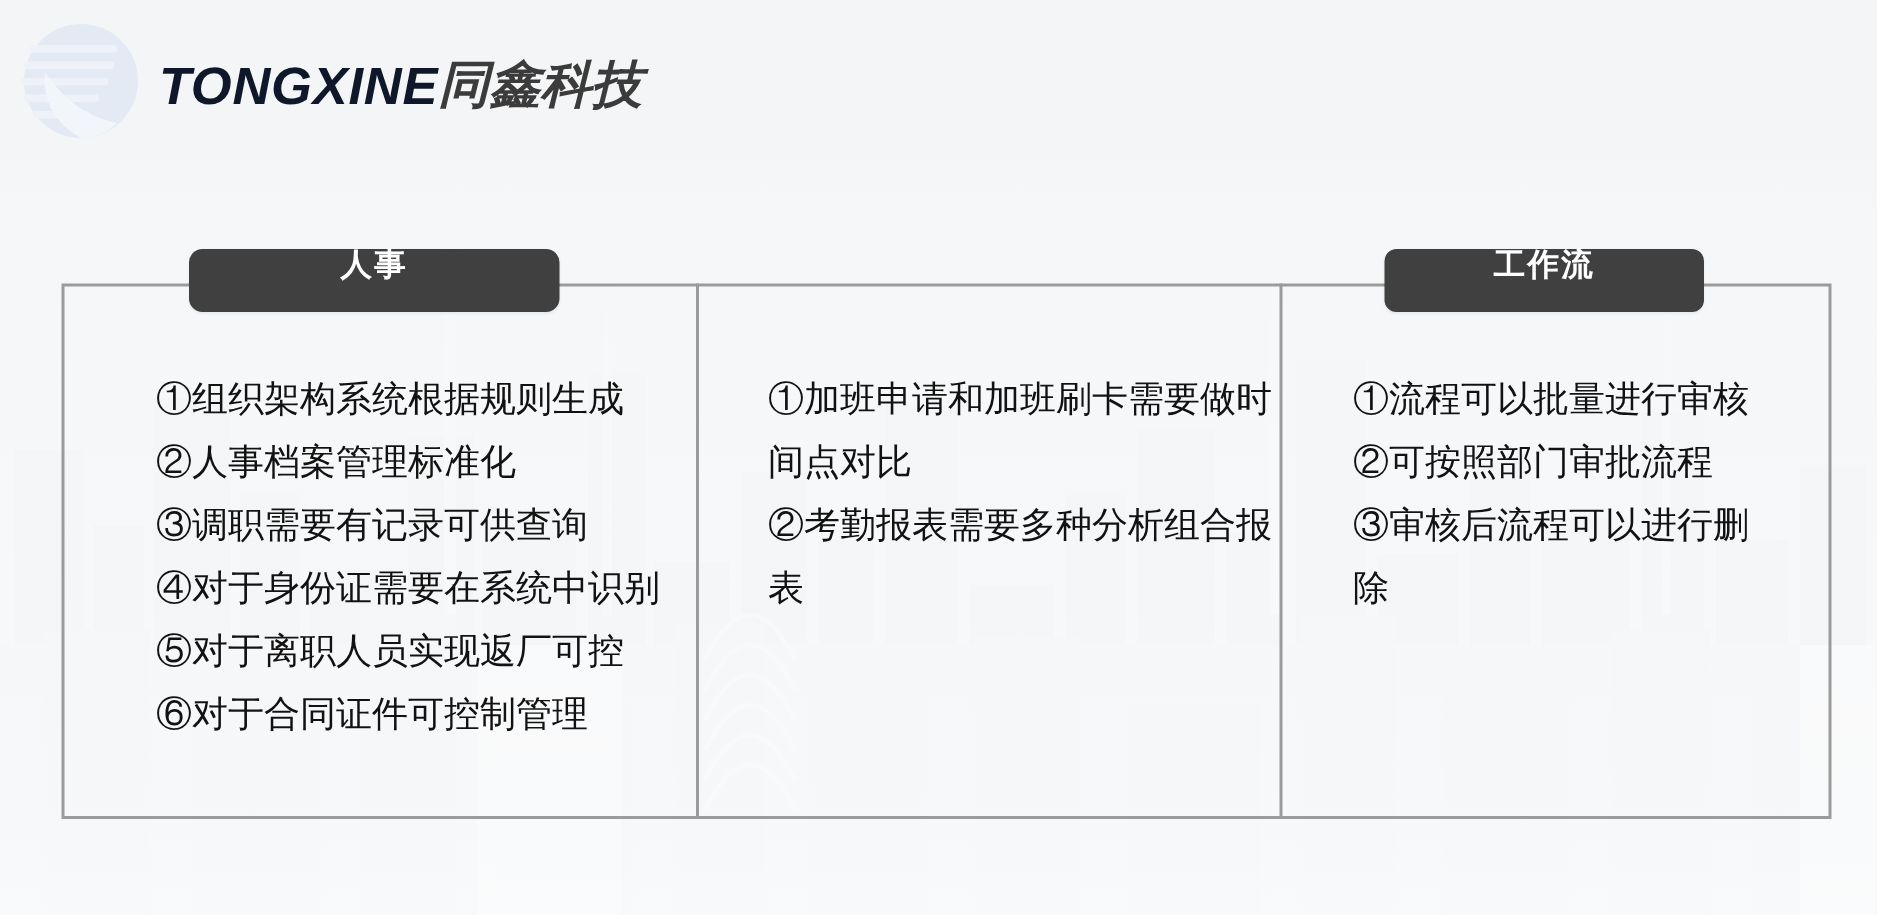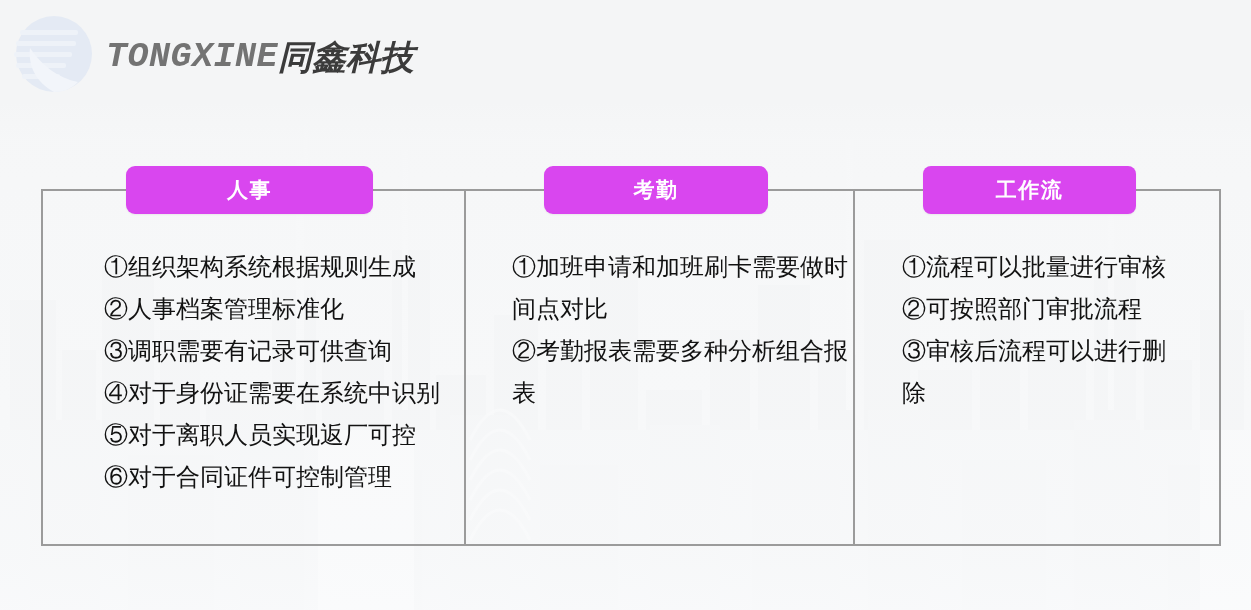--- a/index.html
+++ b/index.html
@@ -75,26 +75,26 @@
   .logo-word {
     position: absolute;
     left: 106px;
     top: 34px;
     height: 46px;
     display: flex;
     align-items: center;
     white-space: nowrap;
   }
   .logo-latin {
-    font-family: Liberation Mono, monospace;
+    font-family: Liberation Sans, sans-serif;
     font-size: 35px;
     font-weight: 700;
     font-style: italic;
     letter-spacing: 0.5px;
-    color: #737373;
+    color: #0f172a;
     line-height: 1;
   }
   .logo-cjk {
     font-family: "DejaVu Sans", "Liberation Sans", sans-serif;
     font-size: 34px;
     font-weight: 700;
     font-style: italic;
     color: #3b3b3b;
     line-height: 1;
   }
@@ -131,26 +131,25 @@
     height: 357px;
     border-left: 2px solid #9b9b9b;
     z-index: 3;
   }
   .divider.d1 { left: 464px; }
   .divider.d2 { left: 853px; }
 
   
   .pill {
     position: absolute;
-    height: 48px;
-    background: #d946ef;
+    height: 42px;
+    background: #404040;
     border-radius: 9px;
     z-index: 6;
     display: flex;
-    align-items: center;
     justify-content: center;
     box-shadow: 0 1px 2px rgba(0,0,0,0.06);
   }
   .pill-label {
     font-family: "DejaVu Sans", "Liberation Sans", sans-serif;
     font-size: 21px;
     font-weight: 700;
     color: #ffffff;
     letter-spacing: 1.5px;
     line-height: 1;
@@ -301,23 +300,20 @@
   </div>
   <div class="col-body c1">
     <div class="line">①组织架构系统根据规则生成</div>
     <div class="line">②人事档案管理标准化</div>
     <div class="line">③调职需要有记录可供查询</div>
     <div class="line">④对于身份证需要在系统中识别</div>
     <div class="line">⑤对于离职人员实现返厂可控</div>
     <div class="line">⑥对于合同证件可控制管理</div>
   </div>
 
-  <div class="pill p2">
-    <span class="pill-label">考勤</span>
-  </div>
   <div class="col-body c2">
     <div class="line">①加班申请和加班刷卡需要做时</div>
     <div class="line">间点对比</div>
     <div class="line">②考勤报表需要多种分析组合报</div>
     <div class="line">表</div>
   </div>
 
   <div class="pill p3">
     <span class="pill-label">工作流</span>
   </div>

